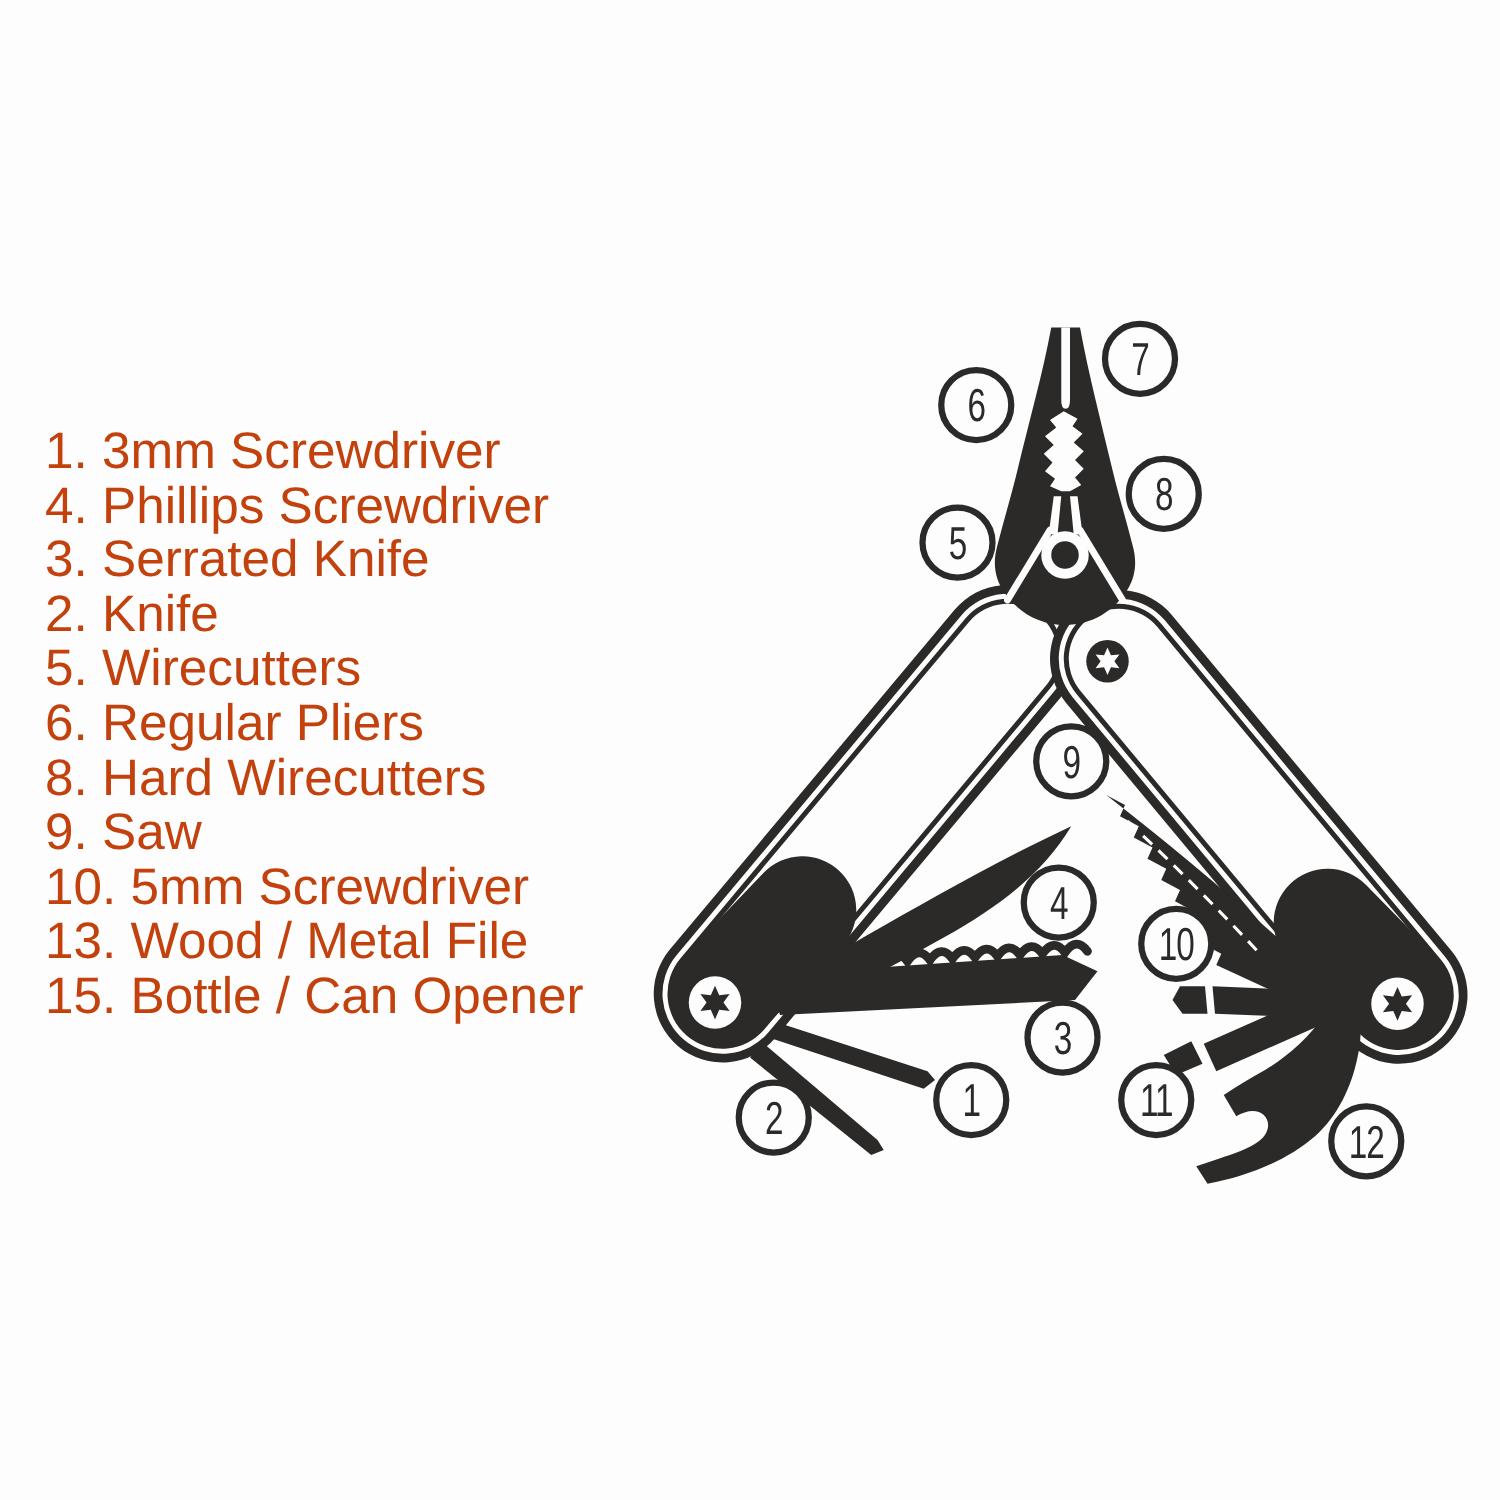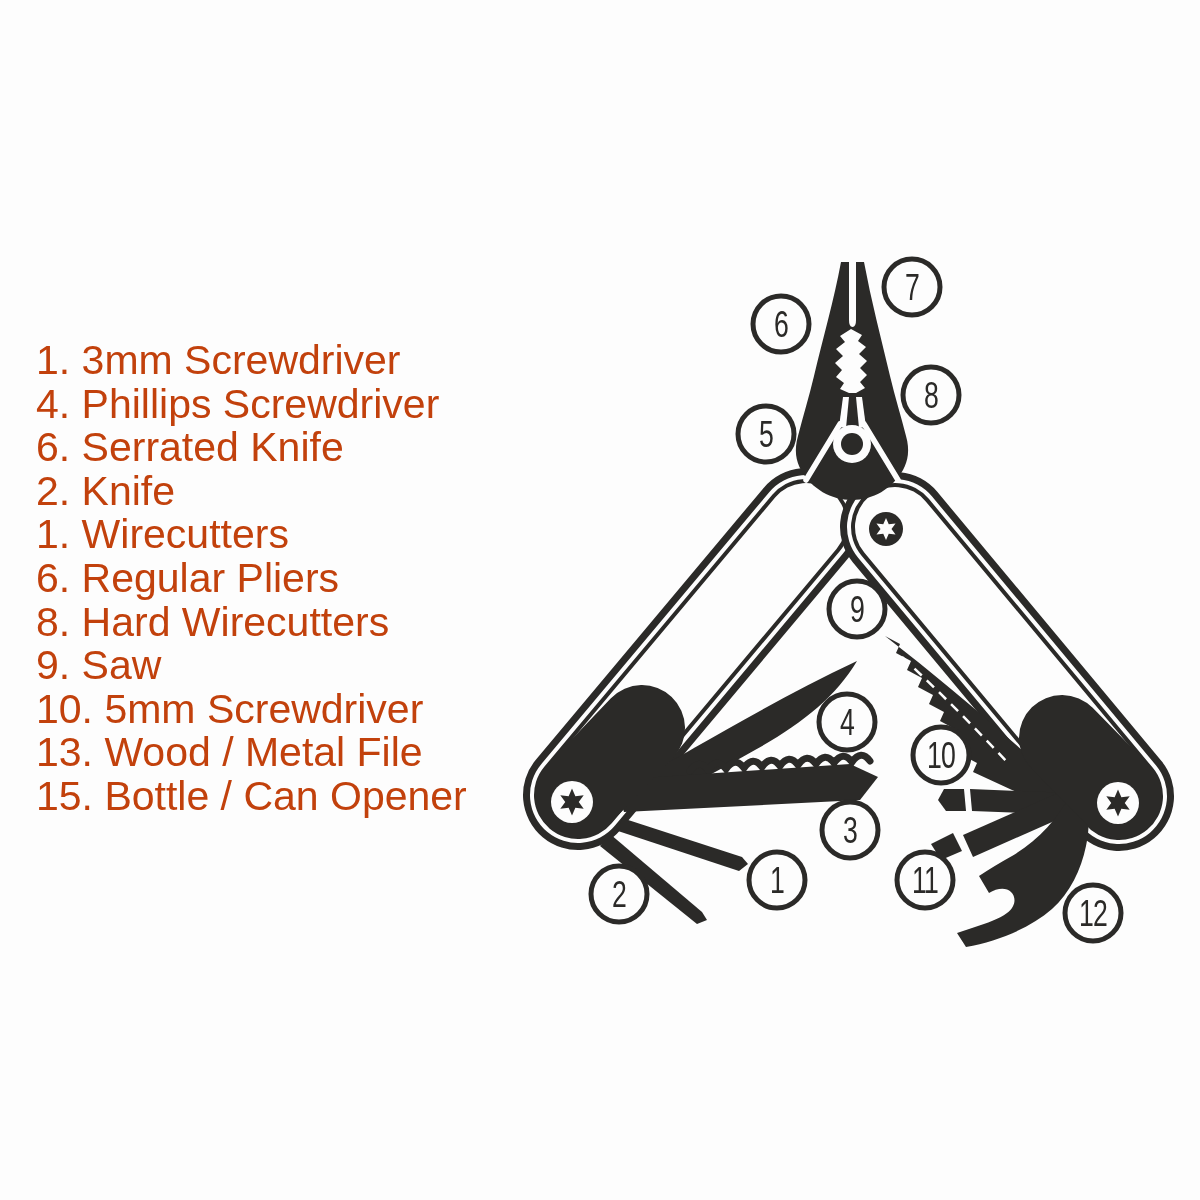--- a/index.html
+++ b/index.html
@@ -44,23 +44,23 @@
   }
 </style>
 </head>
 <body>
 
 <div class="stage">
 
   <div class="legend">
     <div>1. 3mm Screwdriver</div>
     <div>4. Phillips Screwdriver</div>
-    <div>6. Serrated Knife</div>
+    <div>3. Serrated Knife</div>
     <div>2. Knife</div>
-    <div>1. Wirecutters</div>
+    <div>5. Wirecutters</div>
     <div>6. Regular Pliers</div>
     <div>8. Hard Wirecutters</div>
     <div>9. Saw</div>
     <div>10. 5mm Screwdriver</div>
     <div>13. Wood / Metal File</div>
     <div>15. Bottle / Can Opener</div>
   </div>
 
   <svg class="art" viewBox="0 0 1200 1200">
 

